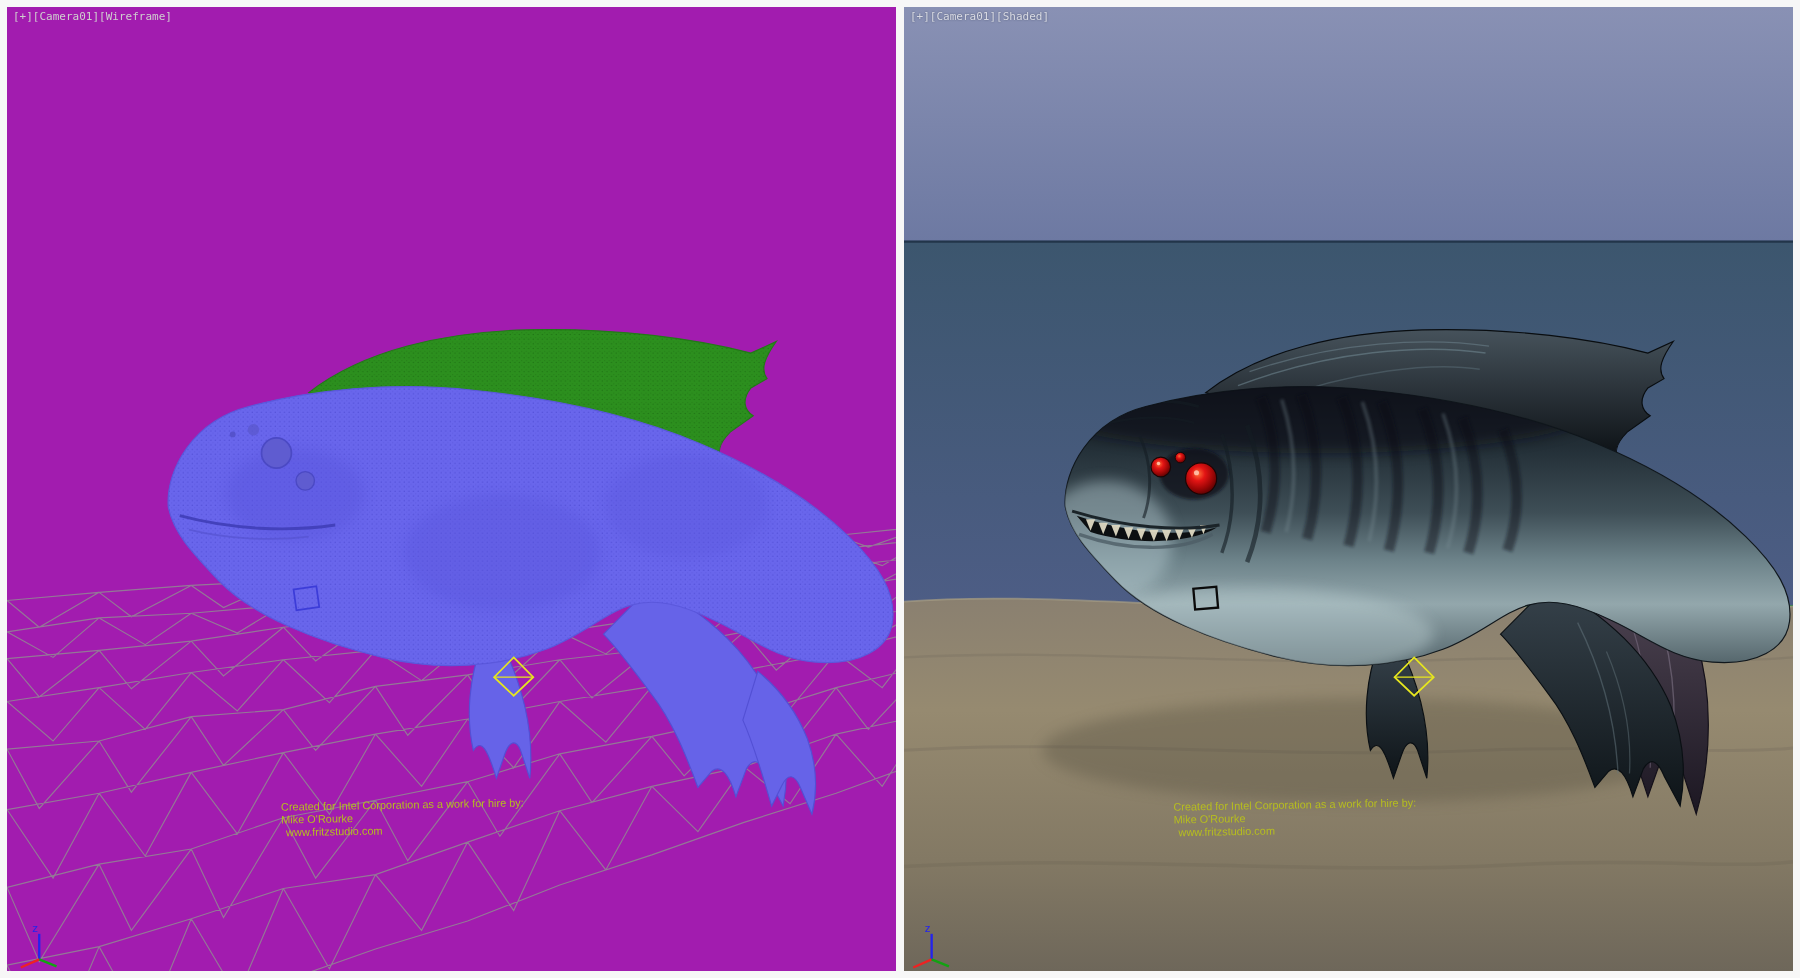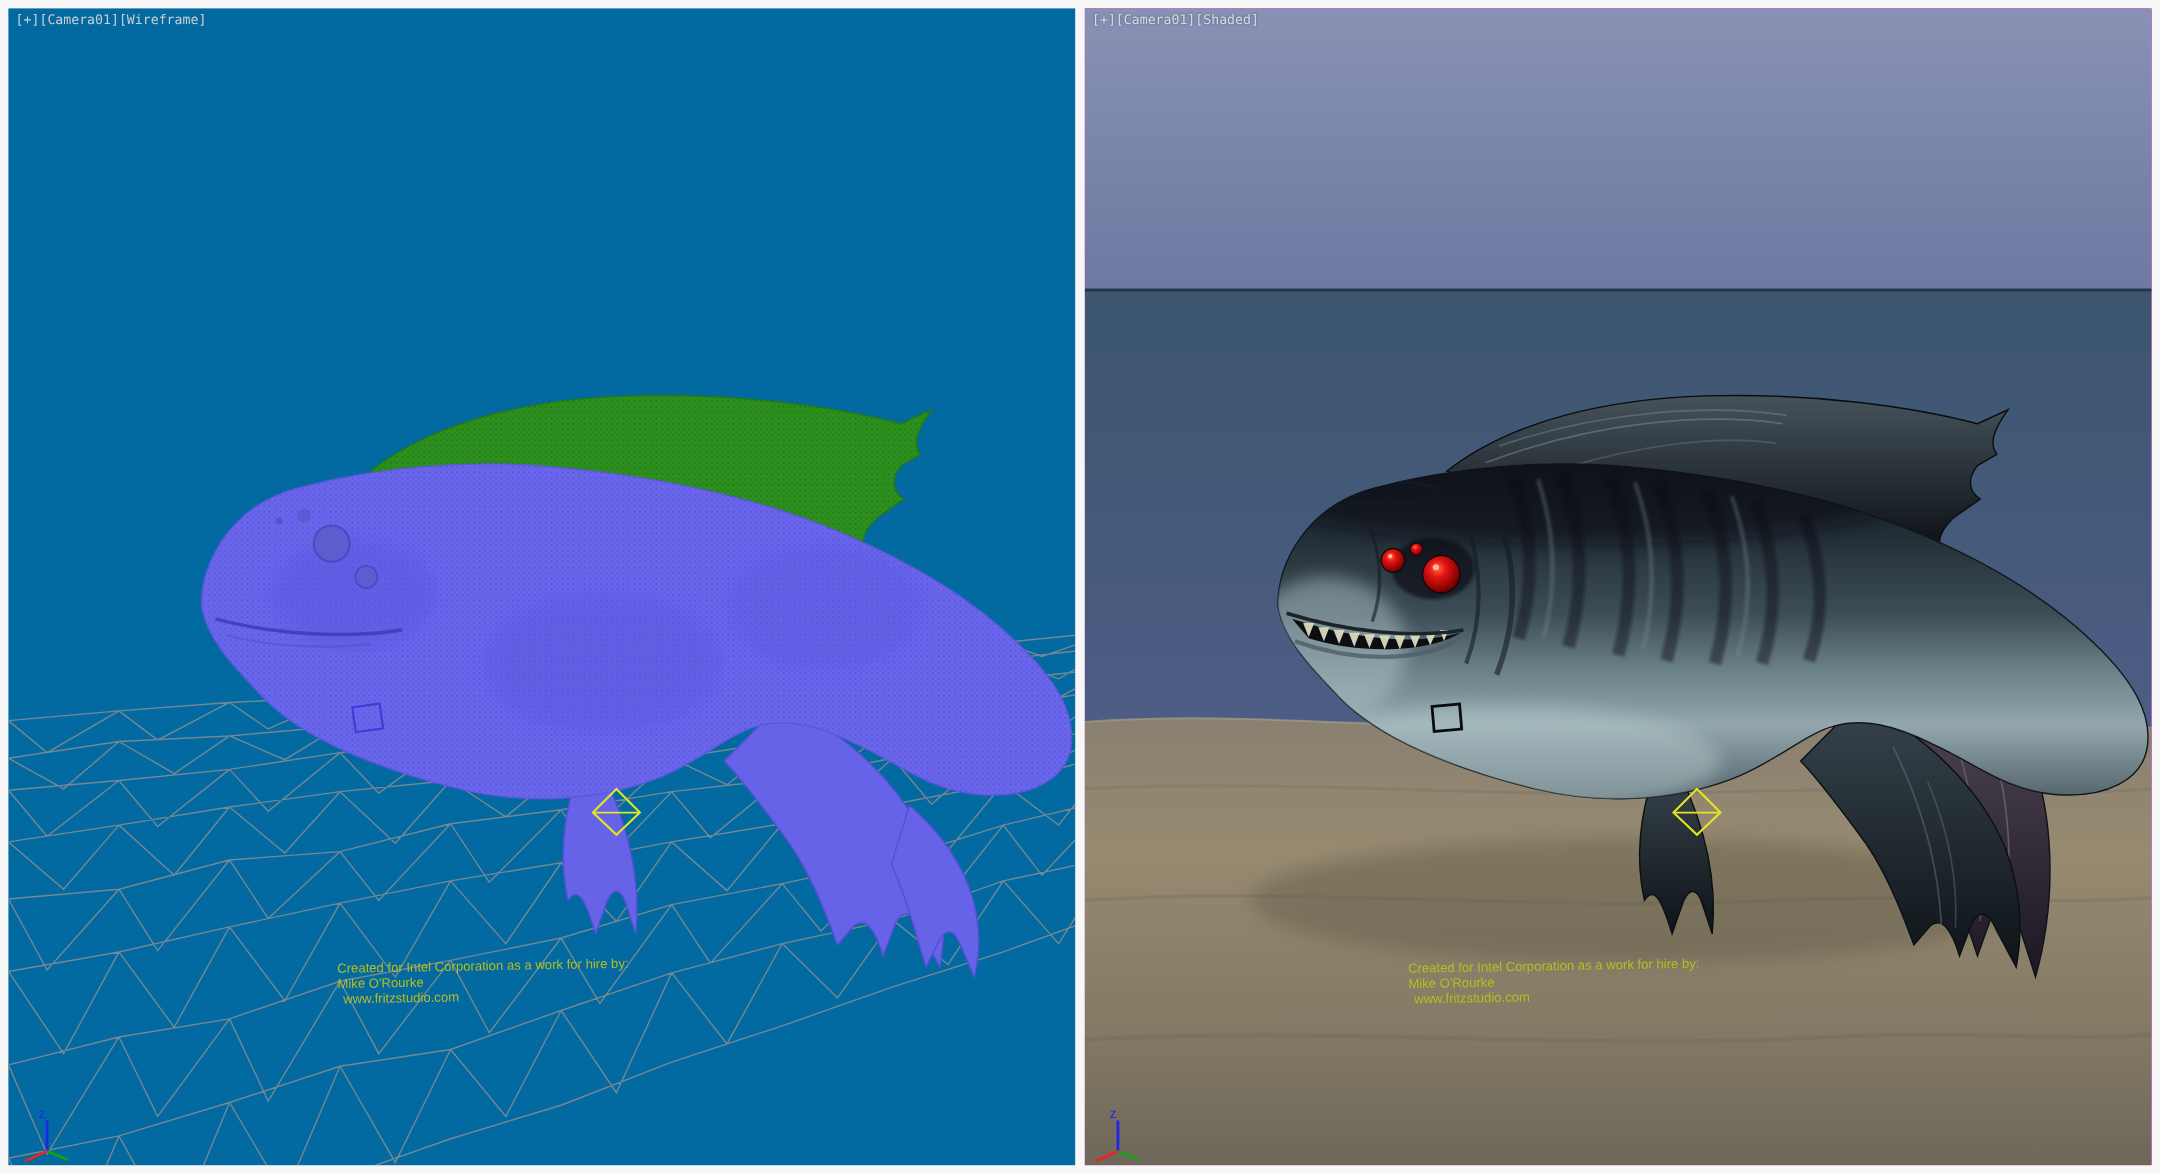--- a/index.html
+++ b/index.html
@@ -1,20 +1,20 @@
 <!DOCTYPE html>
 <html><head>
 <meta charset="utf-8">
 <style>
   html,body{margin:0;padding:0;}
   body{width:1800px;height:978px;background:#f7f7f7;position:relative;
        font-family:"Liberation Sans",sans-serif;overflow:hidden;}
   .viewport{position:absolute;top:7px;width:889px;height:964px;overflow:hidden;}
-  #vpL{left:7px;background:#0369a1;}
-  #vpR{left:904px;background:#a21caf;}
+  #vpL{left:7px;background:#a21caf;}
+  #vpR{left:904px;background:#15803d;}
   svg.scene{position:absolute;left:0;top:0;width:100%;height:100%;display:block;}
   .vp-label{position:absolute;top:3px;left:6px;z-index:6;
             font:11px "DejaVu Sans Mono",monospace;color:#cfcfcf;
             letter-spacing:0;cursor:default;white-space:pre;}
   #vpR .vp-label{color:#d9dbe4;text-shadow:0 0 2px rgba(30,40,60,.5);}
   .grid{stroke:#909090;stroke-width:1;opacity:.8;}
   .credit-text{font-family:"Liberation Sans",sans-serif;fill:#b6bd1f;}
 </style>
 </head>
 <body>

